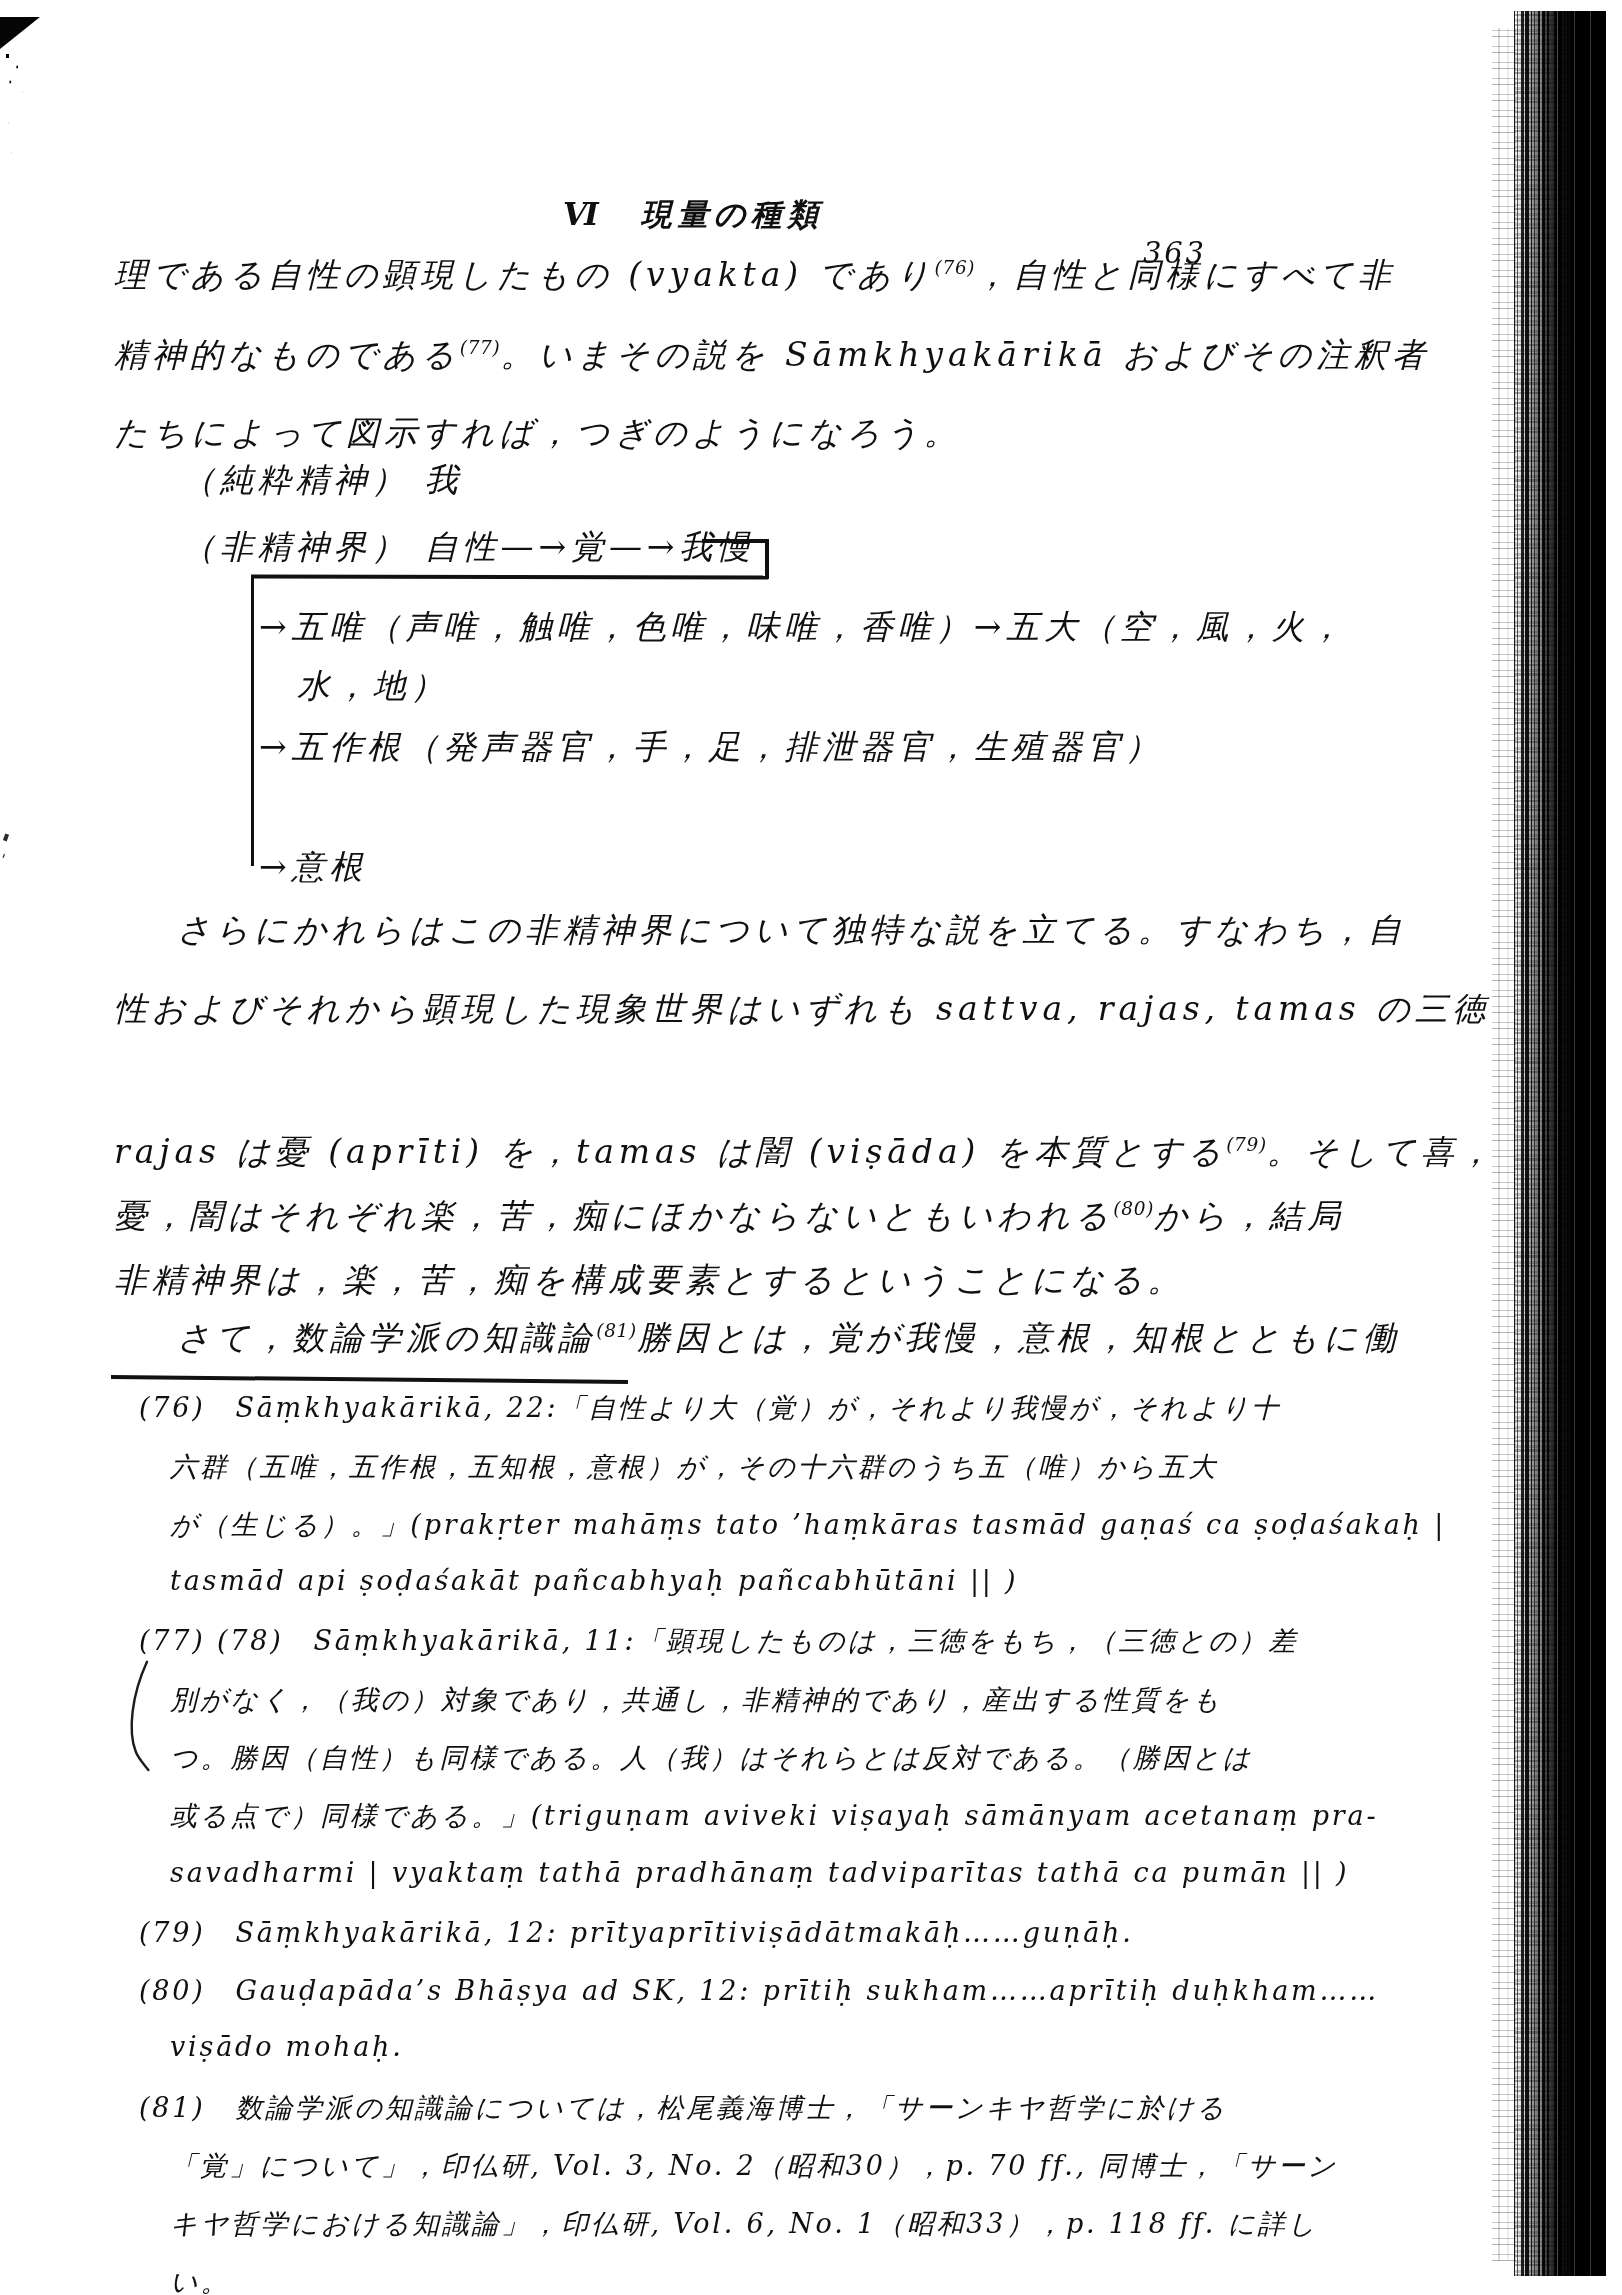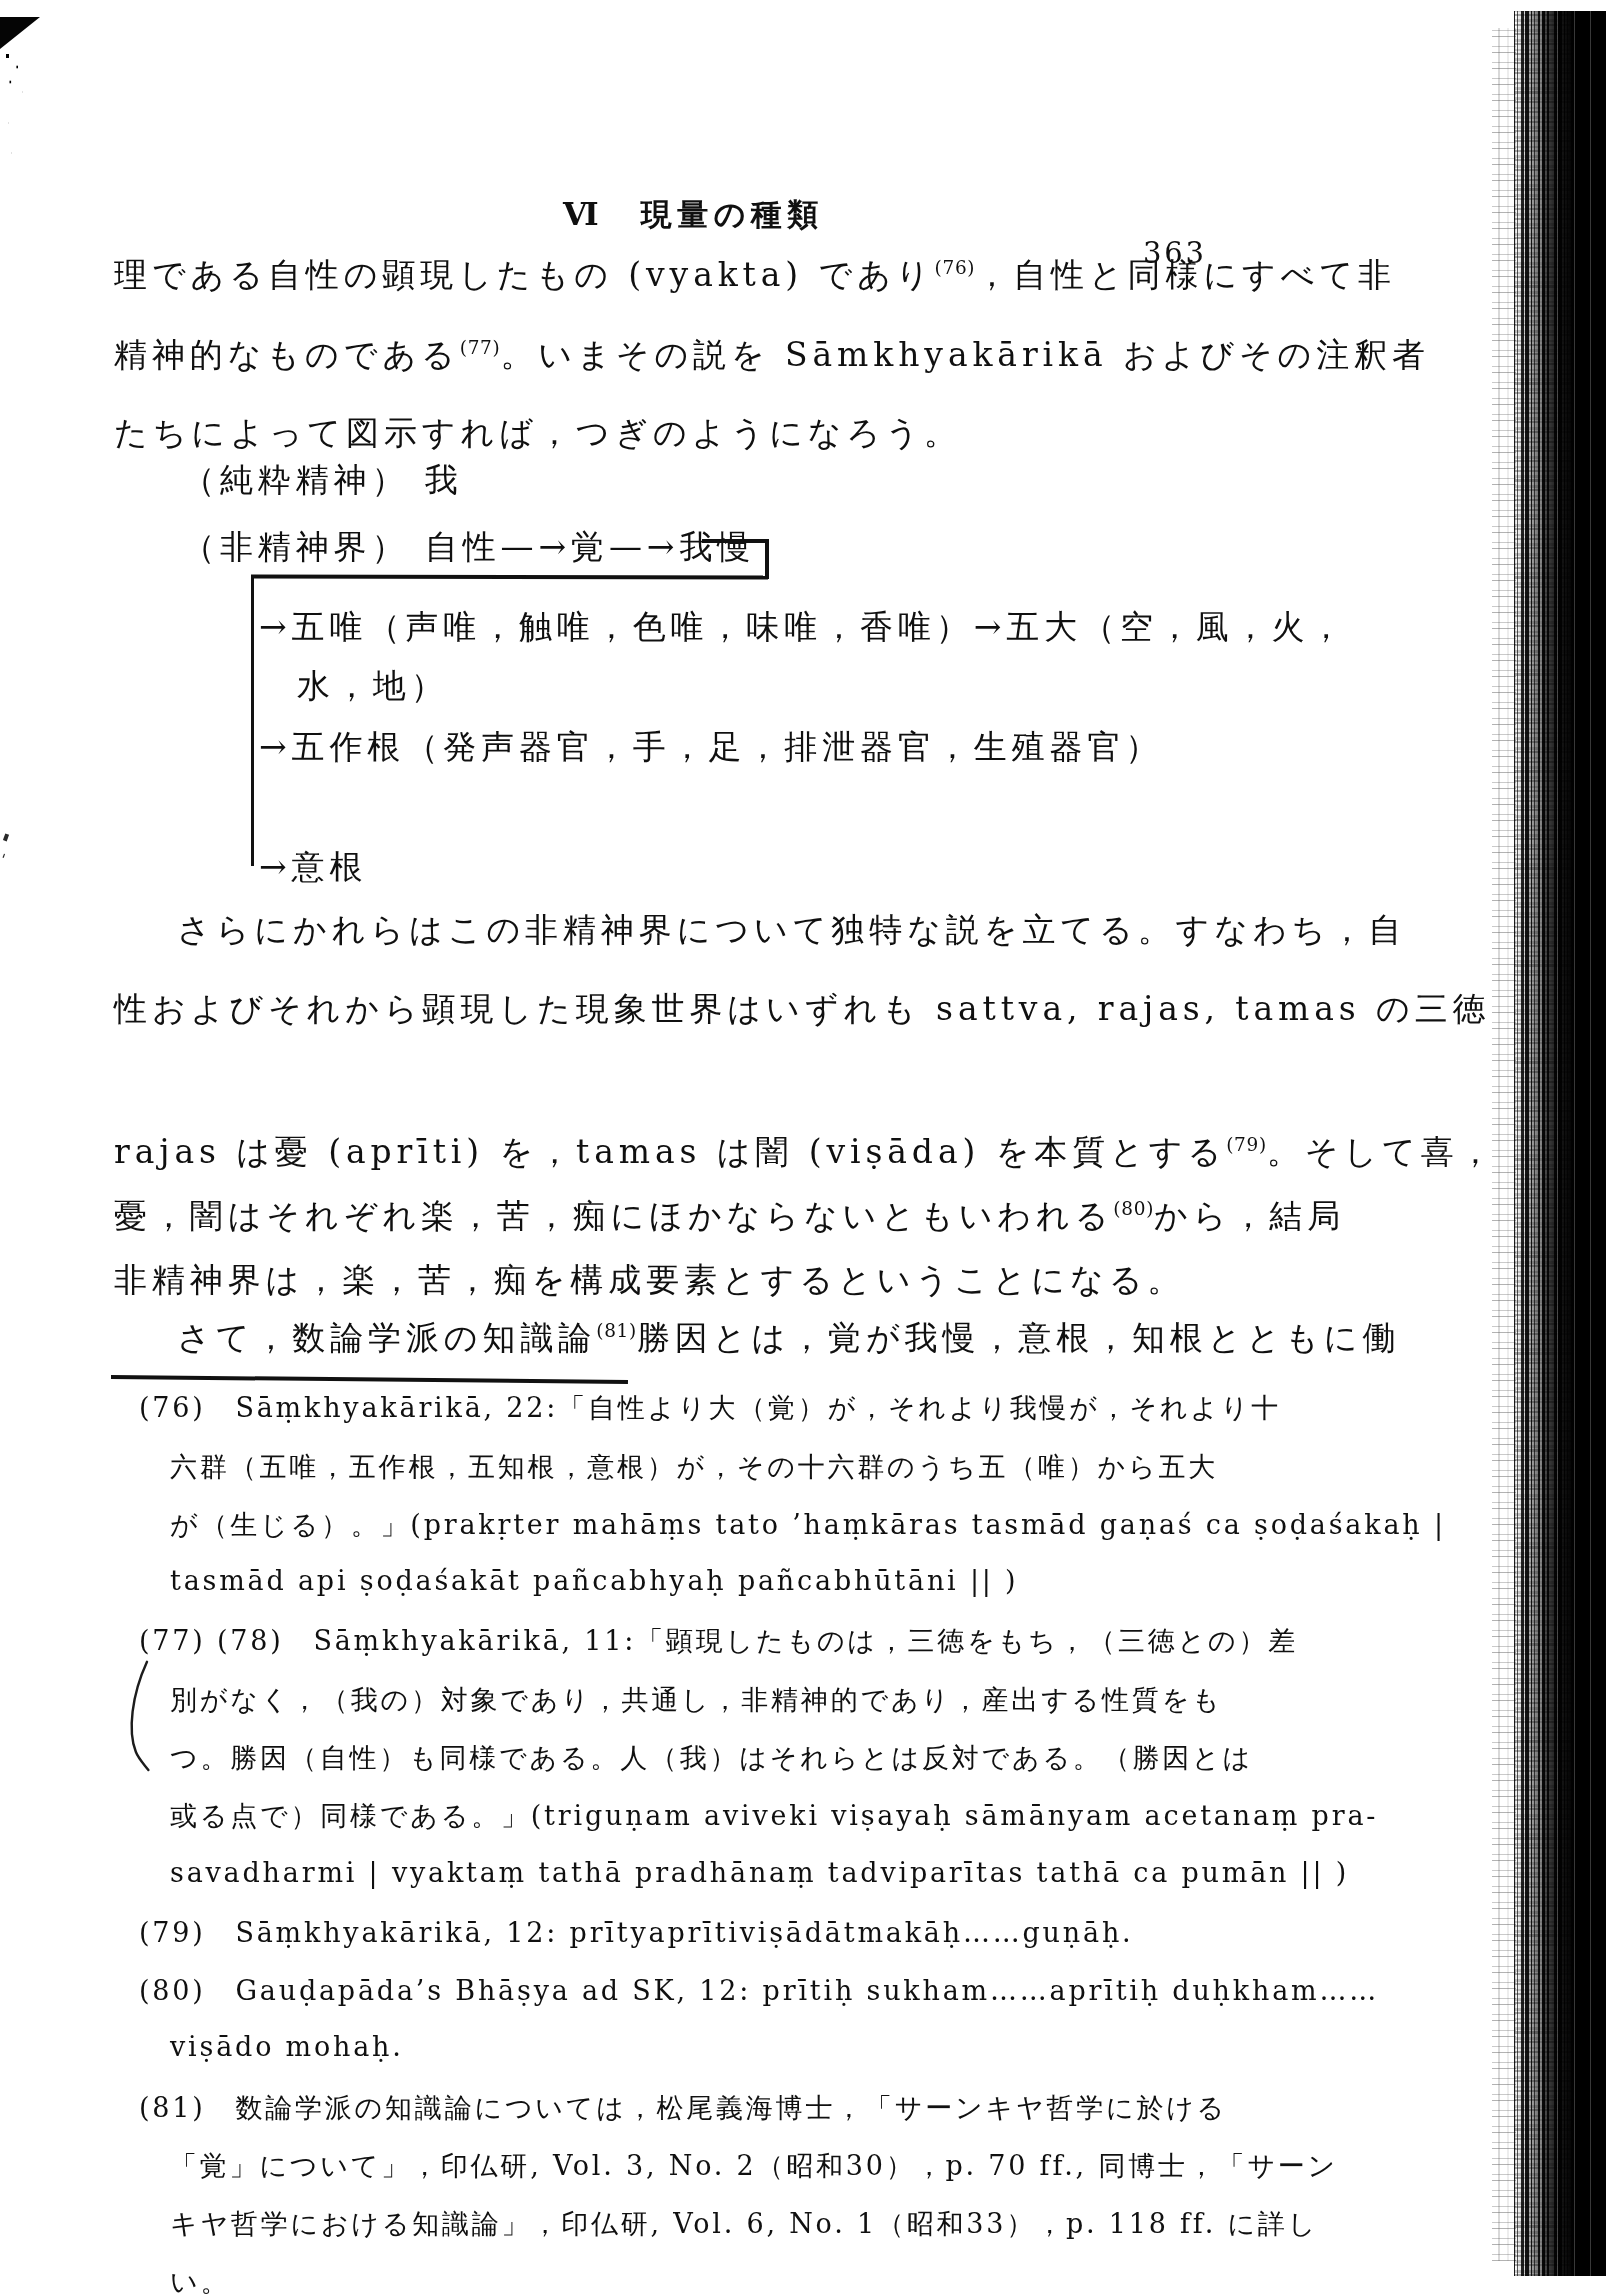--- a/index.html
+++ b/index.html
@@ -3,20 +3,21 @@
 <meta charset="utf-8">
 <style>
   html,body{margin:0;padding:0;background:#e8e8e8;}
   .page{
     position:relative;
     width:1623px;height:2295px;
     background:#ffffff;
     overflow:hidden;
     font-family:"DejaVu Serif","Liberation Serif",serif;
     color:#101010;
+    font-style:italic;
   }
   
   .chapter-title{
     position:absolute;left:563px;top:194px;
     font-size:31px;letter-spacing:5.5px;font-weight:bold;
     white-space:nowrap;
   }
   .page-number{
     position:absolute;left:1143px;top:196px;
     font-size:29px;letter-spacing:2.8px;

